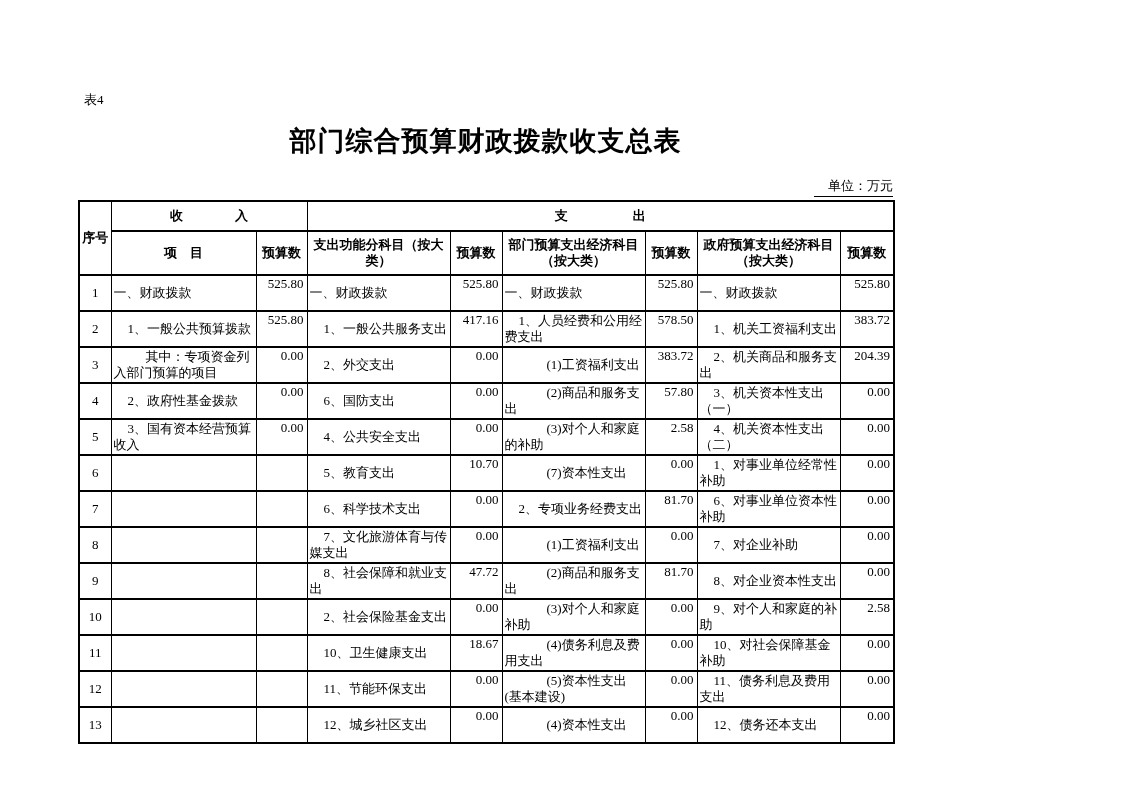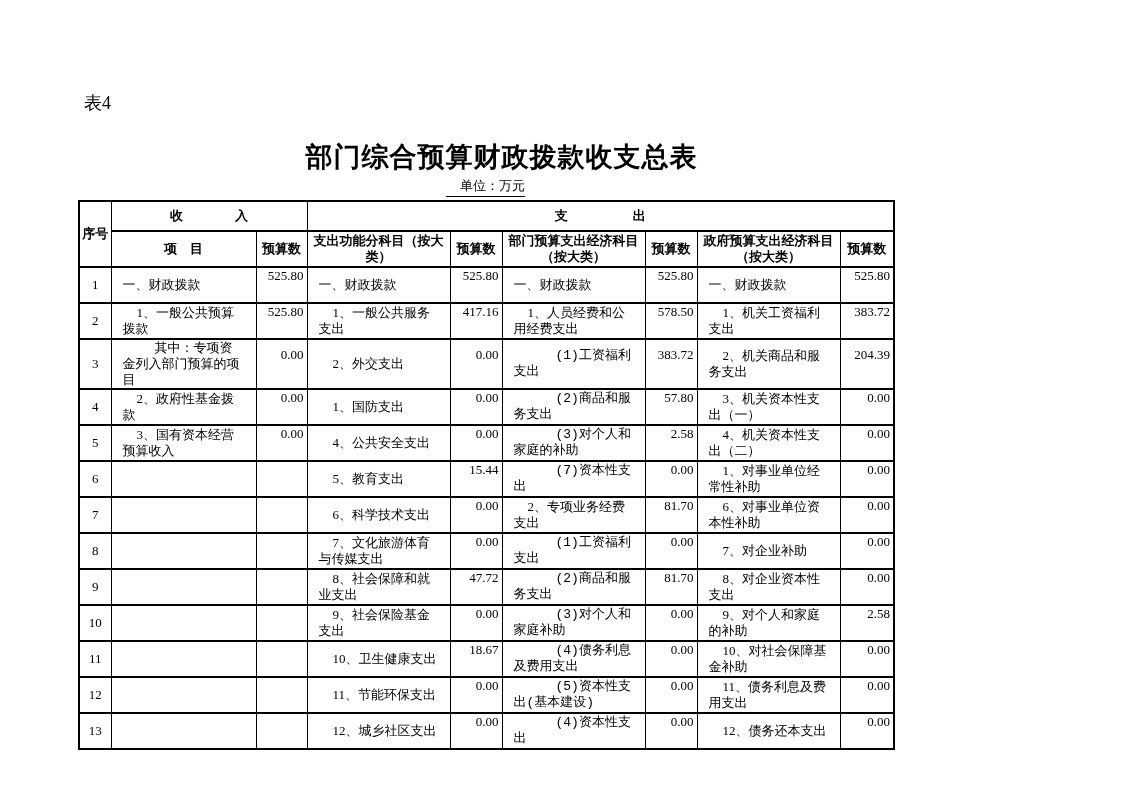--- a/index.html
+++ b/index.html
@@ -3,32 +3,32 @@
 <meta charset="utf-8">
 <style>
   html,body { margin:0; padding:0; }
   body {
     width:1122px; height:793px; background:#ffffff; color:#000;
     font-family:"Liberation Serif","DejaVu Serif",serif;
     position:relative; overflow:hidden;
   }
   .tbl-label {
     position:absolute; left:84px; top:91px;
-    font-size:18px;
+    font-size:13px;
   }
   .page-title {
     position:absolute; left:78px; top:123px; width:815px;
     text-align:center;
     font-family:"Liberation Sans","DejaVu Sans",sans-serif;
     font-weight:bold; font-size:27px; letter-spacing:1px;
     white-space:nowrap;
   }
   .unit-note {
     position:absolute; left:78px; top:177px; width:815px;
-    text-align:center; font-size:13px;
+    text-align:right; font-size:13px;
   }
   .unit-note span {
     display:inline-block;
     border-bottom:1px solid #000;
     padding-left:14px; padding-bottom:1px;
   }
   table.budget {
     position:absolute; left:78px; top:200px;
     width:815px; border-collapse:collapse; table-layout:fixed;
     font-size:13px; border:2px solid #000;
@@ -36,36 +36,36 @@
   .budget th, .budget td {
     border:1px solid #000;
     border-top-width:2px; border-bottom-width:2px;
     overflow:hidden; vertical-align:middle;
     line-height:16px;
   }
   .budget th {
     font-weight:bold; text-align:center; padding:1px 2px;
   }
   .budget thead tr.h1 { height:30px; }
-  .budget thead tr.h2 { height:36px; }
+  .budget thead tr.h2 { height:44px; }
   .budget tbody tr { height:33px; }
   td.seq  { text-align:center; padding:0 1px; }
-  td.item { text-align:left;  padding:0 11px; }
+  td.item { text-align:left;  padding:0 2px; }
   td.val  { text-align:right; padding:0 3px 18px 2px; }
   .ind0 { text-indent:0; }
   .ind1 { text-indent:14px; }
-  .ind2 { text-indent:42px;font-family:Liberation Mono, monospace; }
+  .ind2 { text-indent:42px; }
   .ind3 { text-indent:32px; }
 </style>
 </head>
 <body>
 
 <div class="tbl-label">表4</div>
 
-<h1 class="page-title" style="margin:16px;">部门综合预算财政拨款收支总表</h1>
+<h1 class="page-title" style="margin:0;">部门综合预算财政拨款收支总表</h1>
 
 <div class="unit-note">
   <span>单位：万元</span>
 </div>
 
 <table class="budget">
   <colgroup>
     <col style="width:32px">
       <col style="width:145px">
       <col style="width:51px">
@@ -124,21 +124,21 @@
         <td class="val">0.00</td>
         <td class="item ind2">(1)工资福利支出</td>
         <td class="val">383.72</td>
         <td class="item ind1">2、机关商品和服务支出</td>
         <td class="val">204.39</td>
       </tr>
       <tr>
         <td class="seq">4</td>
         <td class="item ind1">2、政府性基金拨款</td>
         <td class="val">0.00</td>
-        <td class="item ind1">1、国防支出</td>
+        <td class="item ind1">6、国防支出</td>
         <td class="val">0.00</td>
         <td class="item ind2">(2)商品和服务支出</td>
         <td class="val">57.80</td>
         <td class="item ind1">3、机关资本性支出（一）</td>
         <td class="val">0.00</td>
       </tr>
       <tr>
         <td class="seq">5</td>
         <td class="item ind1">3、国有资本经营预算收入</td>
         <td class="val">0.00</td>
@@ -147,21 +147,21 @@
         <td class="item ind2">(3)对个人和家庭的补助</td>
         <td class="val">2.58</td>
         <td class="item ind1">4、机关资本性支出（二）</td>
         <td class="val">0.00</td>
       </tr>
       <tr>
         <td class="seq">6</td>
         <td class="item"></td>
         <td class="val"></td>
         <td class="item ind1">5、教育支出</td>
-        <td class="val">15.44</td>
+        <td class="val">10.70</td>
         <td class="item ind2">(7)资本性支出</td>
         <td class="val">0.00</td>
         <td class="item ind1">1、对事业单位经常性补助</td>
         <td class="val">0.00</td>
       </tr>
       <tr>
         <td class="seq">7</td>
         <td class="item"></td>
         <td class="val"></td>
         <td class="item ind1">6、科学技术支出</td>
@@ -190,21 +190,21 @@
         <td class="val">47.72</td>
         <td class="item ind2">(2)商品和服务支出</td>
         <td class="val">81.70</td>
         <td class="item ind1">8、对企业资本性支出</td>
         <td class="val">0.00</td>
       </tr>
       <tr>
         <td class="seq">10</td>
         <td class="item"></td>
         <td class="val"></td>
-        <td class="item ind1">9、社会保险基金支出</td>
+        <td class="item ind1">2、社会保险基金支出</td>
         <td class="val">0.00</td>
         <td class="item ind2">(3)对个人和家庭补助</td>
         <td class="val">0.00</td>
         <td class="item ind1">9、对个人和家庭的补助</td>
         <td class="val">2.58</td>
       </tr>
       <tr>
         <td class="seq">11</td>
         <td class="item"></td>
         <td class="val"></td>

